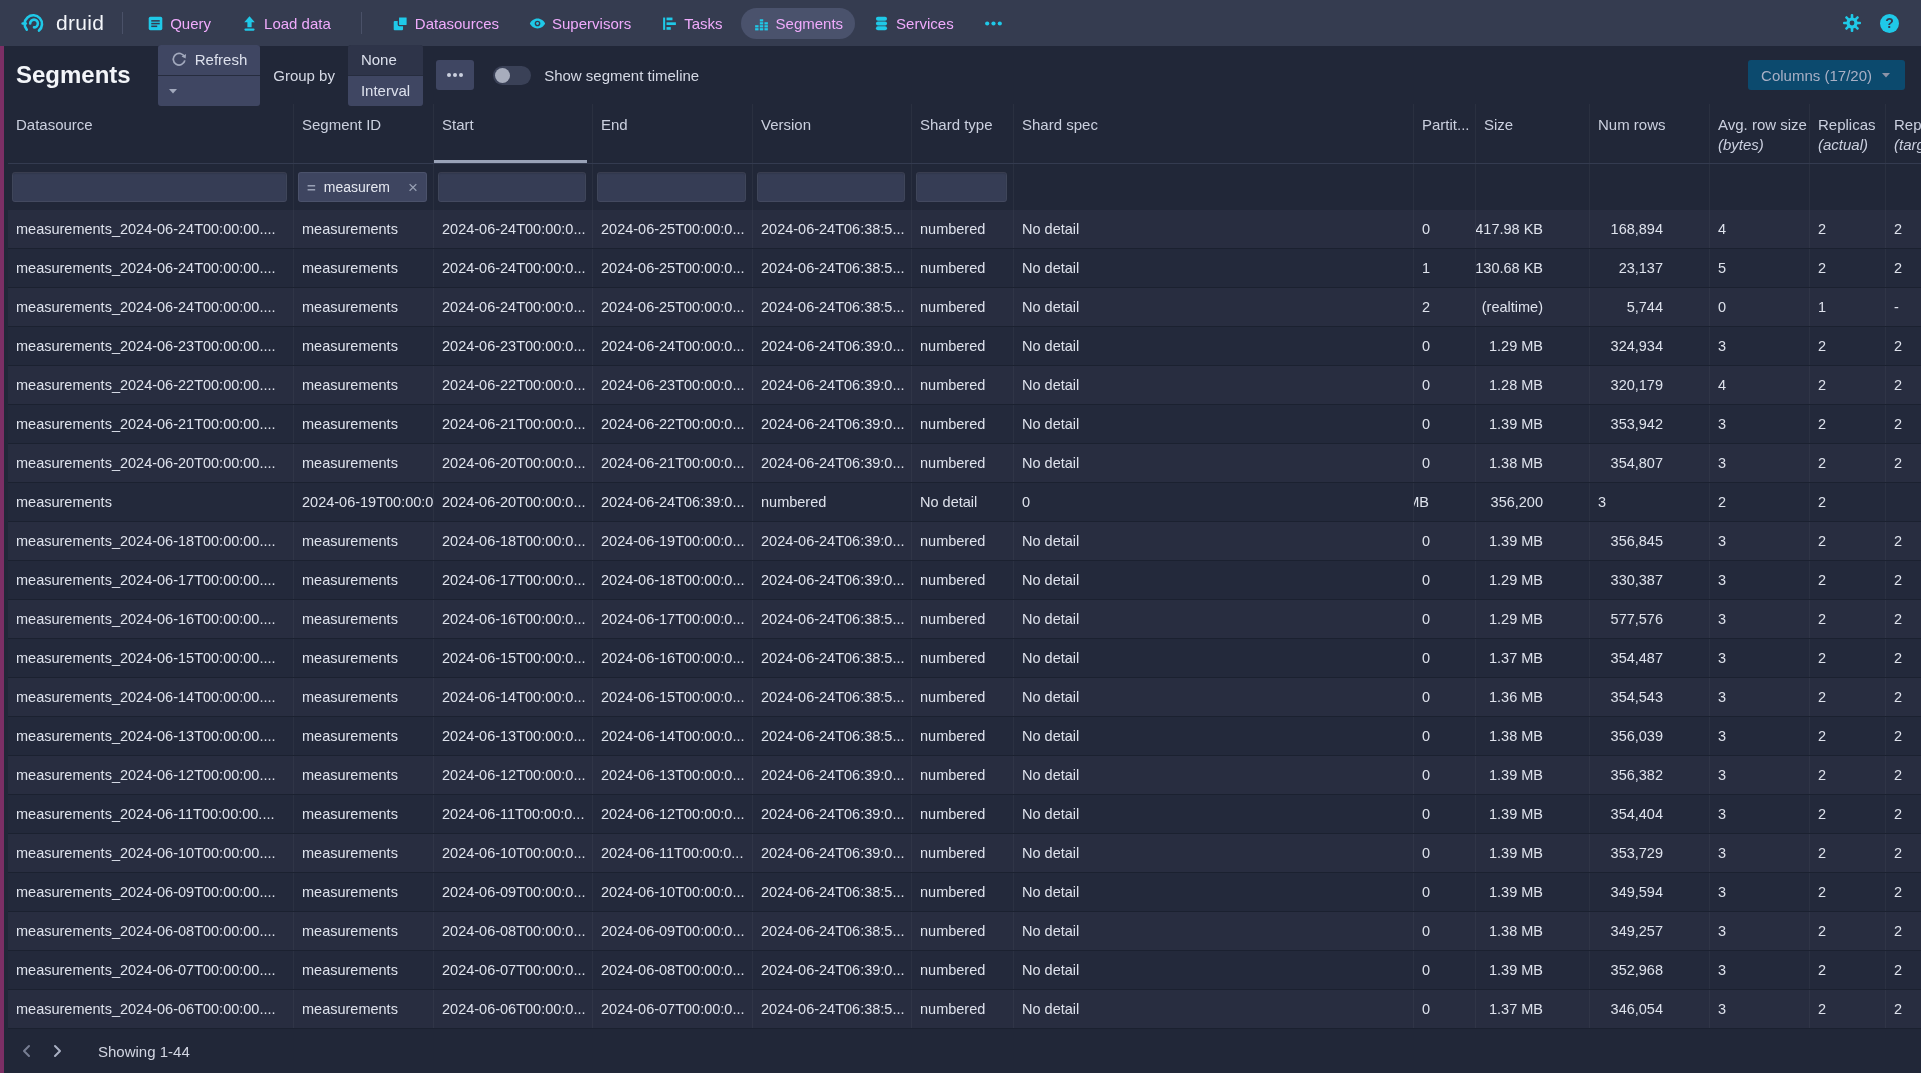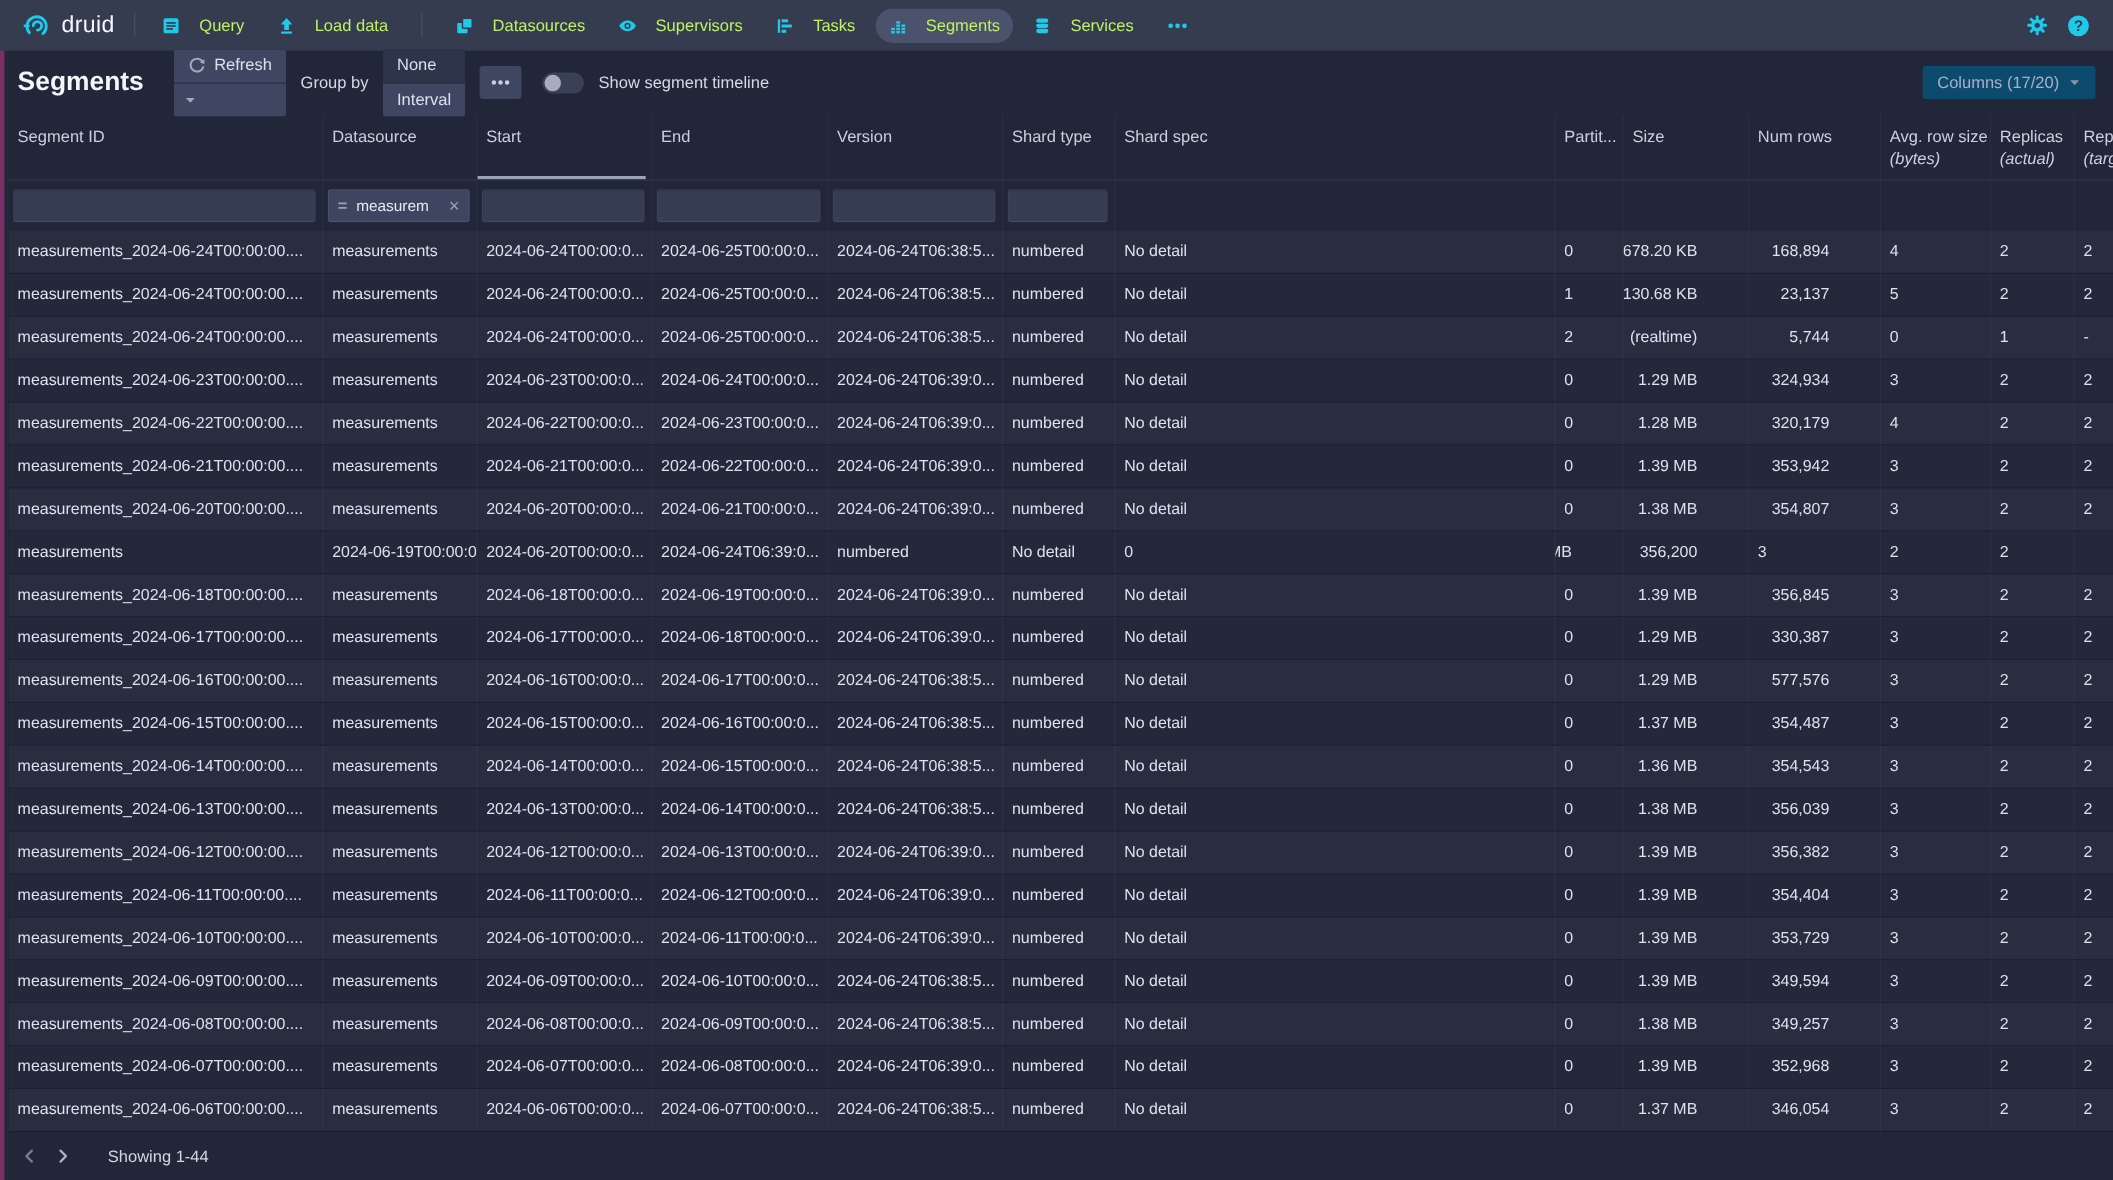--- a/index.html
+++ b/index.html
@@ -11,21 +11,21 @@
   }
   .app { width: 1921px; height: 1073px; display: flex; flex-direction: column; position: relative; }
   .purple-stripe { position: absolute; left: 0; top: 46px; bottom: 0; width: 4px; background: #7C2F65; z-index: 30; }
 
   
   .nav { height: 46px; flex: 0 0 46px; background: #353C50; display: flex; align-items: center; padding: 0 14px; }
   .logo { display: flex; align-items: center; gap: 9px; padding: 0 6px; cursor: pointer; }
   .logo-text { color: #F4F6FA; font-size: 21px; letter-spacing: .3px; }
   .nav-divider { width: 1px; height: 22px; background: #4A5168; margin: 0 12px; }
   .nav-items { display: flex; align-items: center; gap: 6px; }
-  .nav-item { display: flex; align-items: center; gap: 17px; padding: 7px 12px; border-radius: 16px; color: #bef264; font-size: 15px; cursor: pointer; white-space: nowrap; }
+  .nav-item { display: flex; align-items: center; gap: 6px; padding: 7px 12px; border-radius: 16px; color: #f0abfc; font-size: 15px; cursor: pointer; white-space: nowrap; }
   .nav-item.active { background: #4A526C; }
   .nav-right { margin-left: auto; display: flex; align-items: center; gap: 18px; padding-right: 8px; }
   .help-badge { width: 19px; height: 19px; border-radius: 50%; background: #1FC9E8; color: #353C50; font-weight: bold; font-size: 14px; display: flex; align-items: center; justify-content: center; cursor: pointer; }
 
   
   .toolbar { height: 58px; flex: 0 0 58px; display: flex; align-items: center; padding: 0 16px; gap: 13px; }
   .page-title { font-size: 24px; font-weight: bold; color: #F3F5F9; margin-right: 14px; }
   .btn { height: 30px; background: #3F4662; border: none; border-radius: 3px; color: #DCE0EC; font-size: 15px; font-family: inherit; display: inline-flex; align-items: center; gap: 8px; padding: 0 13px; cursor: pointer; white-space: nowrap; }
   .btn-group { display: inline-flex; border-radius: 3px; overflow: hidden; background: #262C3E; gap: 1px; flex-direction: column; }
   .btn-group .btn { border-radius: 0; }
@@ -211,24 +211,24 @@
       <span>Columns (17/20)</span>
       <svg width="12" height="12" viewBox="0 0 12 12">
           <path d="M2 4l4 4.5L10 4z" fill="#8D94A8"></path>
         </svg>
     </button>
   </div>
 
   <div class="table-area">
     <div class="thead" id="thead" style="grid-template-columns: 286px 140px 159px 160px 159px 102px 400px 62px 114px 120px 100px 76px 120px;">
         <div class="th">
+          <div class="th-label">Datasource</div>
+        </div>
+        <div class="th">
           <div class="th-label">Segment ID</div>
-        </div>
-        <div class="th">
-          <div class="th-label">Datasource</div>
         </div>
         <div class="th sorted">
           <div class="th-label">Start</div>
         </div>
         <div class="th">
           <div class="th-label">End</div>
         </div>
         <div class="th">
           <div class="th-label">Version</div>
         </div>
@@ -294,21 +294,21 @@
     <div class="tbody" id="tbody">
         <div class="trow odd" style="grid-template-columns: 286px 140px 159px 160px 159px 102px 400px 62px 114px 120px 100px 76px 120px;">
           <div class="td">measurements_2024-06-24T00:00:00....</div>
           <div class="td">measurements</div>
           <div class="td">2024-06-24T00:00:0...</div>
           <div class="td">2024-06-25T00:00:0...</div>
           <div class="td">2024-06-24T06:38:5...</div>
           <div class="td">numbered</div>
           <div class="td">No detail</div>
           <div class="td">0</div>
-          <div class="td num">678.20 KB</div>
+          <div class="td num">417.98 KB</div>
           <div class="td num">168,894</div>
           <div class="td">4</div>
           <div class="td">2</div>
           <div class="td">2</div>
         </div>
         <div class="trow even" style="grid-template-columns: 286px 140px 159px 160px 159px 102px 400px 62px 114px 120px 100px 76px 120px;">
           <div class="td">measurements_2024-06-24T00:00:00....</div>
           <div class="td">measurements</div>
           <div class="td">2024-06-24T00:00:0...</div>
           <div class="td">2024-06-25T00:00:0...</div>

